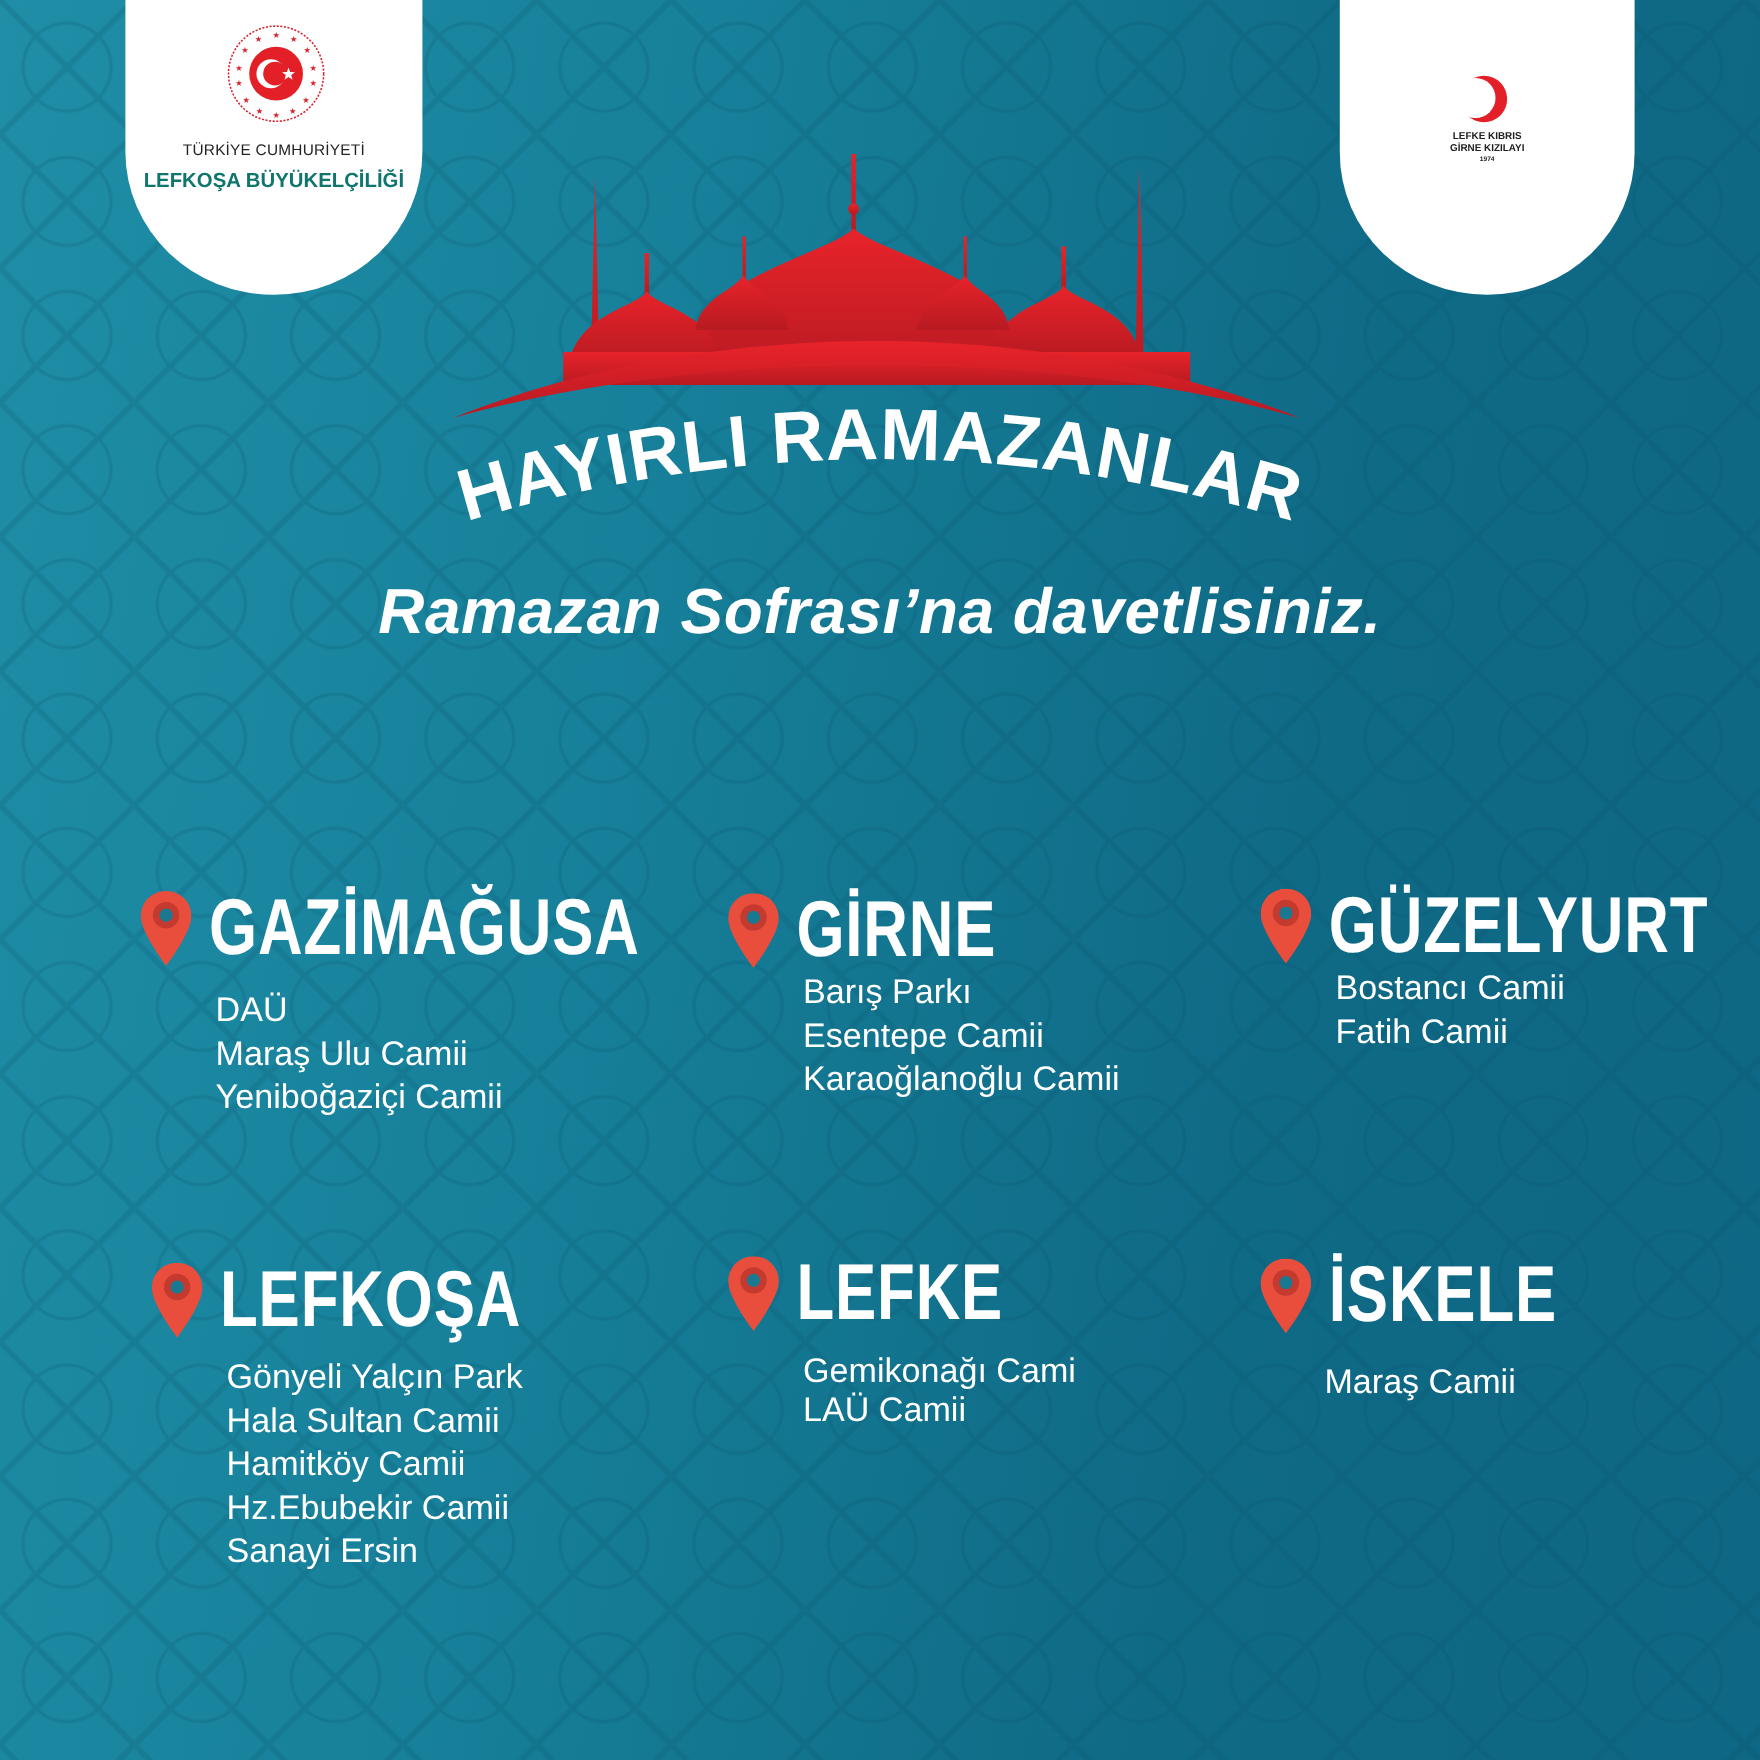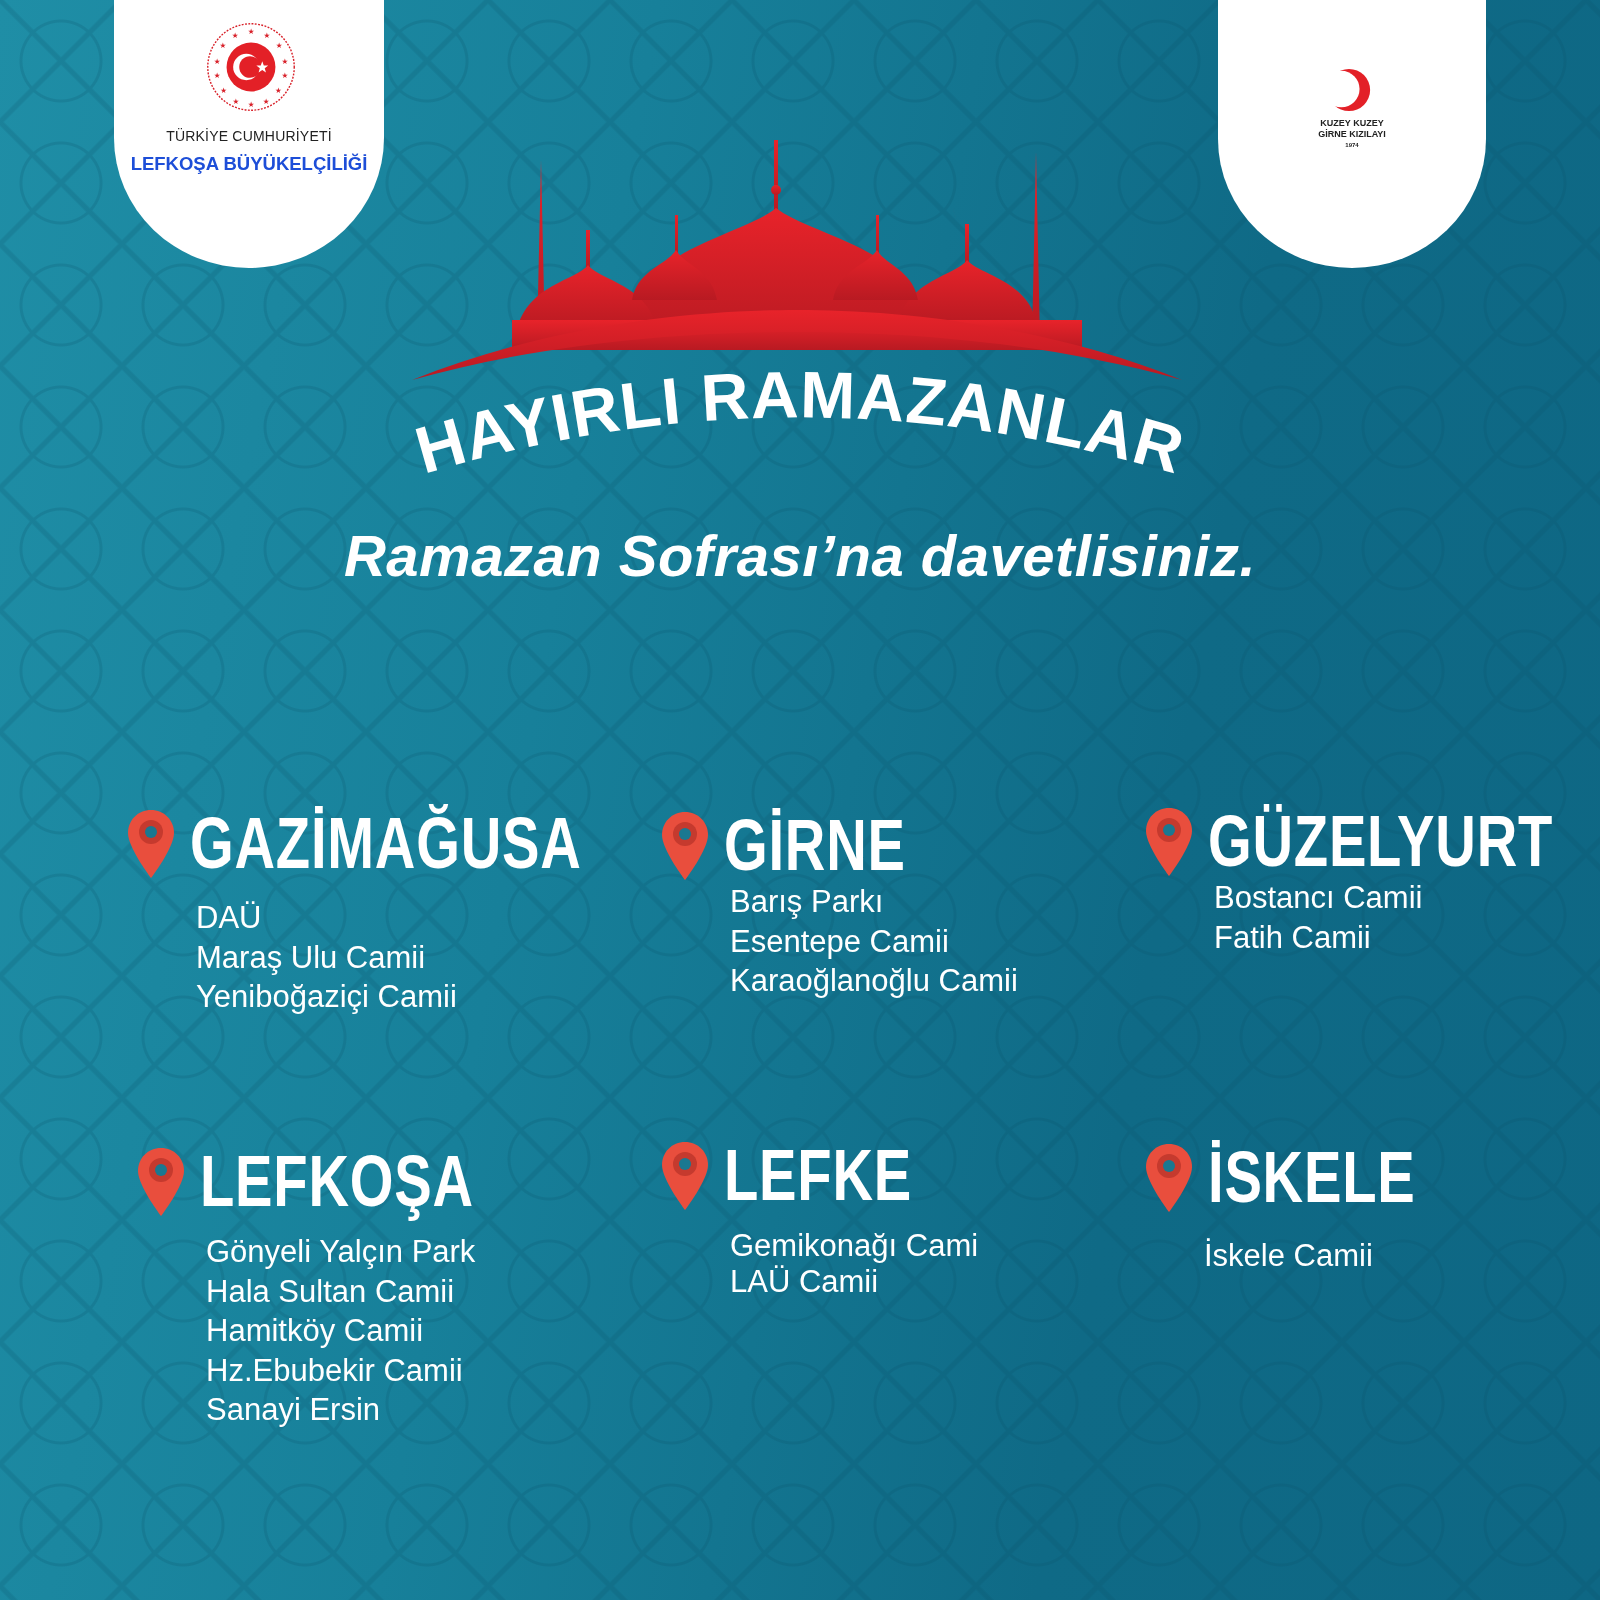--- a/index.html
+++ b/index.html
@@ -22,21 +22,21 @@
   }
   .shield.left { left: 114px; }
   .shield.right { left: 1218px; width: 268px; }
   .emblem { position: absolute; left: 90px; top: 20px; width: 94px; height: 94px; }
   .emb-line1 {
     position: absolute; left: 0; right: 0; top: 128px; text-align: center;
     font-size: 14px; color: #222; letter-spacing: 0.2px;
   }
   .emb-line2 {
     position: absolute; left: 0; right: 0; top: 153px; text-align: center;
-    font-size: 18.5px; font-weight: bold; color: #1d4ed8;
+    font-size: 18.5px; font-weight: bold; color: #0f766e;
   }
   .crescent { position: absolute; left: 107px; top: 66px; width: 48px; height: 48px; }
   .kz-line1, .kz-line2, .kz-year {
     position: absolute; left: 0; right: 0; text-align: center; color: #222; font-weight: bold;
   }
   .kz-line1 { top: 118px; font-size: 9px; }
   .kz-line2 { top: 129px; font-size: 9px; }
   .kz-year { top: 142px; font-size: 6px; }
   .mosque { position: absolute; left: 412px; top: 100px; width: 770px; height: 300px; }
   .title-arc { position: absolute; left: 300px; top: 350px; width: 1000px; height: 160px; }
@@ -85,21 +85,21 @@
   </svg>
   <div class="emb-line1">TÜRKİYE CUMHURİYETİ</div>
   <div class="emb-line2">LEFKOŞA BÜYÜKELÇİLİĞİ</div>
 </div>
 
 <div class="shield right">
   <svg class="crescent" viewBox="0 0 50 50">
     <circle cx="25" cy="25" r="22" fill="#e32027"></circle>
     <circle cx="17" cy="24" r="19" fill="#fff"></circle>
   </svg>
-  <div class="kz-line1">KUZEY KUZEY</div>
+  <div class="kz-line1">LEFKE KIBRIS</div>
   <div class="kz-line2">GİRNE KIZILAYI</div>
   <div class="kz-year">1974</div>
 </div>
 
 <svg class="mosque" viewBox="0 0 770 300">
   <defs>
     <linearGradient id="mg" x1="0" y1="0" x2="0" y2="1">
       <stop offset="0" stop-color="#e8232a"></stop>
       <stop offset="1" stop-color="#b81a22"></stop>
     </linearGradient>
@@ -213,15 +213,15 @@
 </div>
 
 <div class="city" style="left:1146px; top:1144px;">
   <svg class="pin" viewBox="0 0 46 68">
       <path d="M23 0C10 0 0 10 0 23c0 15 23 45 23 45s23-30 23-45C46 10 36 0 23 0z" fill="#e94e3d"></path>
       <circle cx="23" cy="22" r="12" fill="#c53a2e"></circle>
       <circle cx="23" cy="22" r="6" fill="#1a7891"></circle>
     </svg>
   <div class="name">İSKELE</div>
   <ul style="top:92px; left:58px;">
-    <li>İskele Camii</li>
+    <li>Maraş Camii</li>
   </ul>
 </div>
 
 </body></html>

